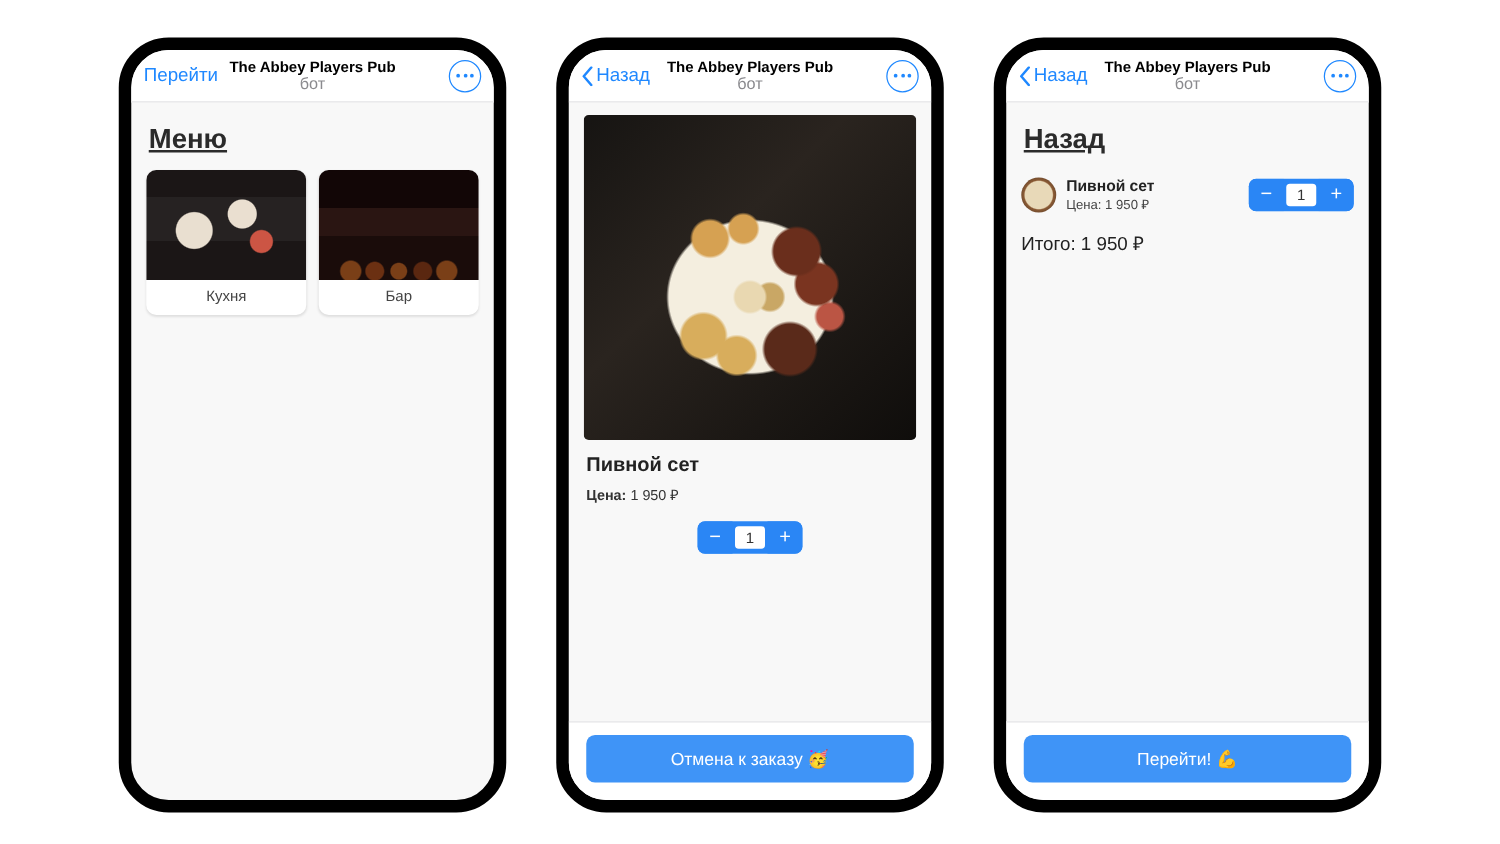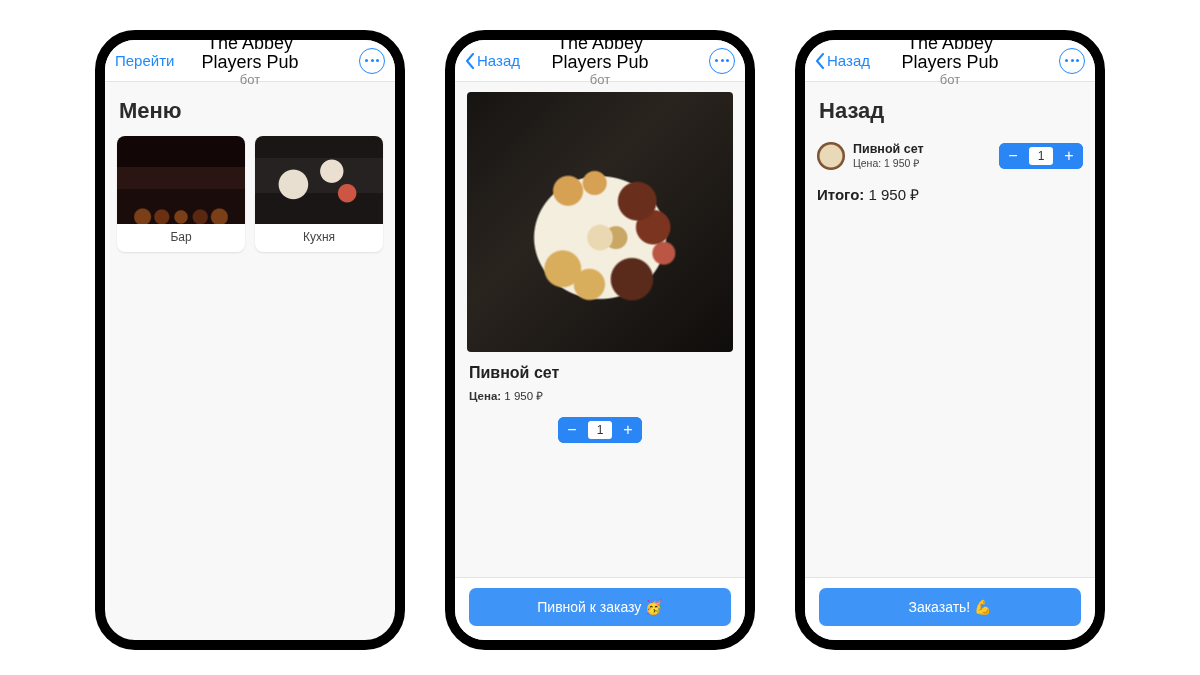--- a/index.html
+++ b/index.html
@@ -42,21 +42,21 @@
     min-width: 60px;
   }
   .header-left svg { margin-right: 2px; }
   .header-title {
     position: absolute;
     left: 50%; top: 50%;
     transform: translate(-50%, -50%);
     text-align: center;
     line-height: 1.1;
   }
-  .header-title .t1 { font-weight: 400; font-size: 18px; color: #000; }
+  .header-title .t1 { font-weight: 700; font-size: 12px; color: #000; }
   .header-title .t2 { font-size: 13px; color: #8a8a8e; }
   .header-right {
     width: 26px; height: 26px;
     border: 1.5px solid #1f88ff;
     border-radius: 50%;
     display: flex; align-items: center; justify-content: center;
     cursor: pointer;
   }
   .header-right span {
     display: flex; gap: 2.5px;
@@ -67,20 +67,21 @@
   .content {
     flex: 1;
     overflow: auto;
     padding: 10px 12px 0 12px;
   }
   .page-title {
     font-size: 22px;
     font-weight: 700;
     color: #2b2b2b;
     margin: 6px 0 12px 2px;
+    text-decoration: underline;
   }
   
   .grid {
     display: grid;
     grid-template-columns: 1fr 1fr;
     gap: 10px;
   }
   .card {
     background: #fff;
     border-radius: 8px;
@@ -209,21 +210,21 @@
     display: flex; align-items: center; gap: 8px;
   }
   .order-thumb {
     width: 28px; height: 28px; border-radius: 50%;
     background: radial-gradient(circle at 50% 50%, #e8d9b8 55%, #8a5a34 60%, #3a2a20 100%);
     flex-shrink: 0;
   }
   .order-info .name { font-size: 12.5px; font-weight: 600; color: #222; }
   .order-info .price { font-size: 10.5px; color: #444; }
   .total-line { font-size: 15px; color: #222; margin-top: 4px; }
-  .total-line .lbl { font-weight: 700; }
+  .total-line .lbl { font-weight: 400; }
 </style>
 </head>
 <body>
 
 <div class="phone">
   <div class="header">
     <div class="header-left">
       <span>Перейти</span>
     </div>
     <div class="header-title">
@@ -235,26 +236,26 @@
           <i></i>
           <i></i>
           <i></i>
         </span>
     </div>
   </div>
   <div class="content">
     <div class="page-title">Меню</div>
     <div class="grid">
       <div class="card">
+        <div class="thumb thumb-kitchen"></div>
+        <div class="caption">Кухня</div>
+      </div>
+      <div class="card">
         <div class="thumb thumb-bar"></div>
         <div class="caption">Бар</div>
-      </div>
-      <div class="card">
-        <div class="thumb thumb-kitchen"></div>
-        <div class="caption">Кухня</div>
       </div>
     </div>
   </div>
 </div>
 
 <div class="phone">
   <div class="header">
     <div class="header-left">
       <svg width="10" height="16" viewBox="0 0 10 16">
           <path d="M8 1 L2 8 L8 15" stroke="#1f88ff" stroke-width="2" fill="none" stroke-linecap="round" stroke-linejoin="round"></path>
@@ -282,21 +283,21 @@
     </div>
     <div class="stepper-center">
       <div class="stepper">
         <button>−</button>
         <div class="count">1</div>
         <button>+</button>
       </div>
     </div>
   </div>
   <div class="footer">
-    <button class="big-btn">Пивной к заказу 🥳</button>
+    <button class="big-btn">Отмена к заказу 🥳</button>
   </div>
 </div>
 
 <div class="phone">
   <div class="header">
     <div class="header-left">
       <svg width="10" height="16" viewBox="0 0 10 16">
           <path d="M8 1 L2 8 L8 15" stroke="#1f88ff" stroke-width="2" fill="none" stroke-linecap="round" stroke-linejoin="round"></path>
         </svg>
       <span>Назад</span>
@@ -331,15 +332,15 @@
         <div class="count">1</div>
         <button>+</button>
       </div>
     </div>
     <div class="total-line">
       <span class="lbl">Итого:</span>
       <span>1 950 ₽</span>
     </div>
   </div>
   <div class="footer">
-    <button class="big-btn">Заказать! 💪</button>
+    <button class="big-btn">Перейти! 💪</button>
   </div>
 </div>
 
 </body></html>

